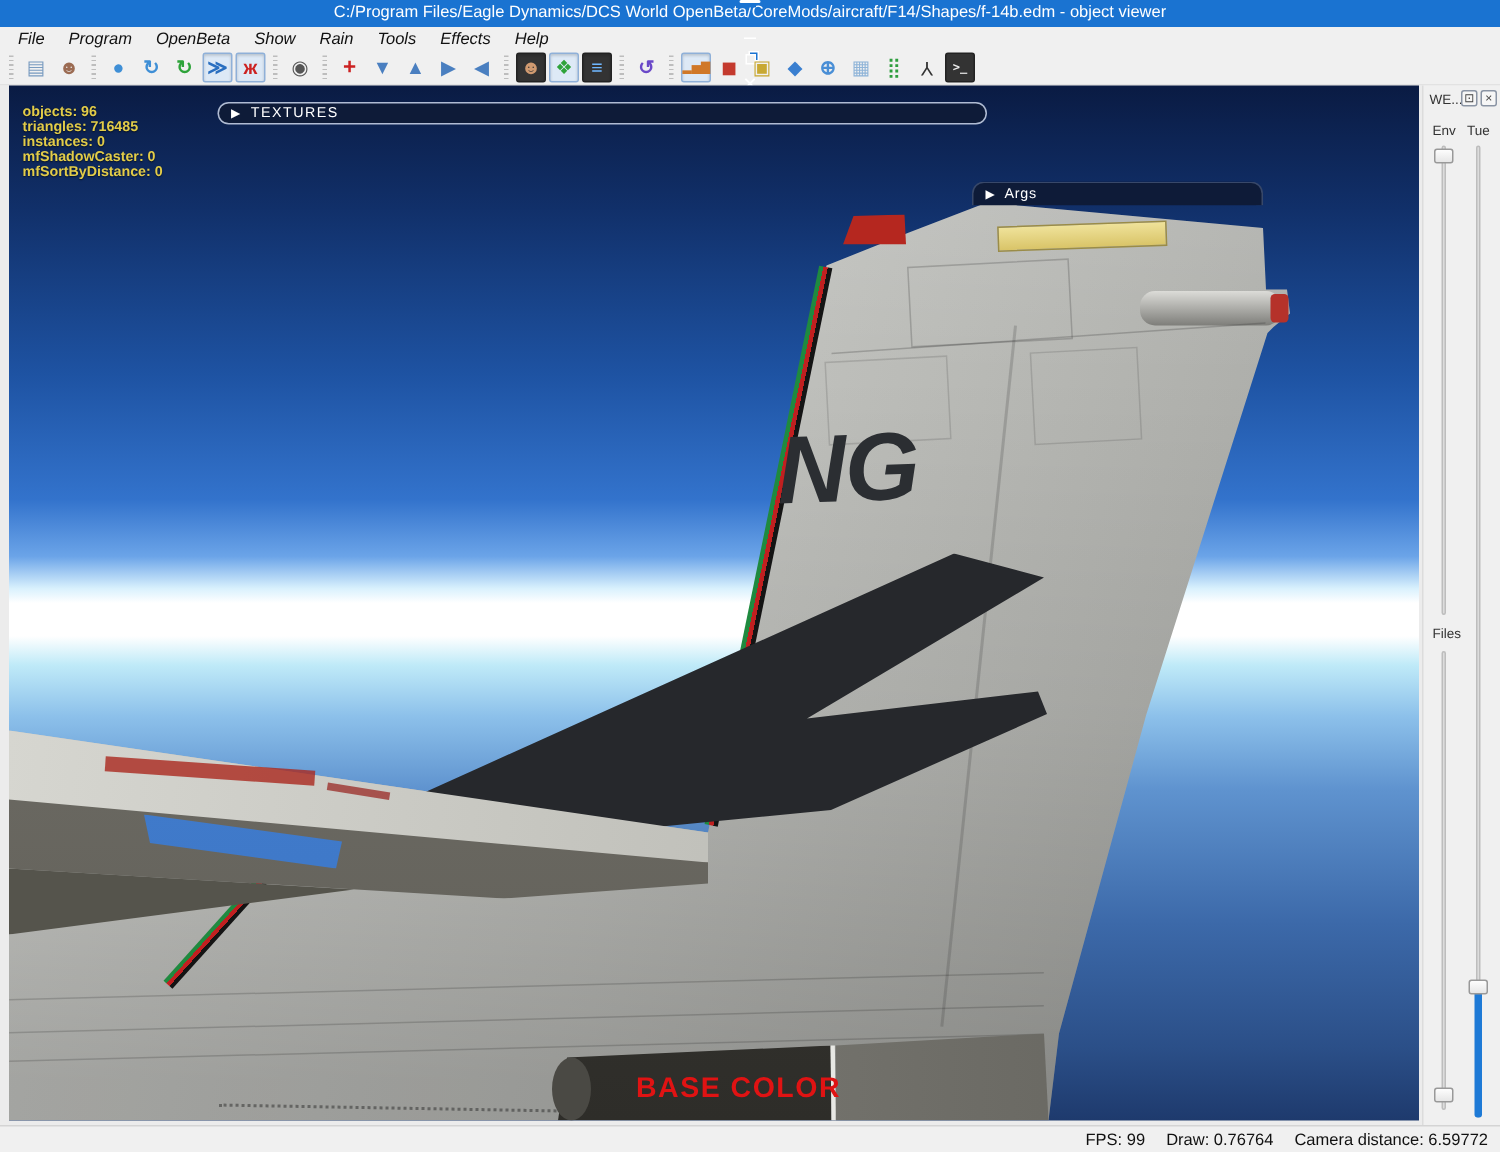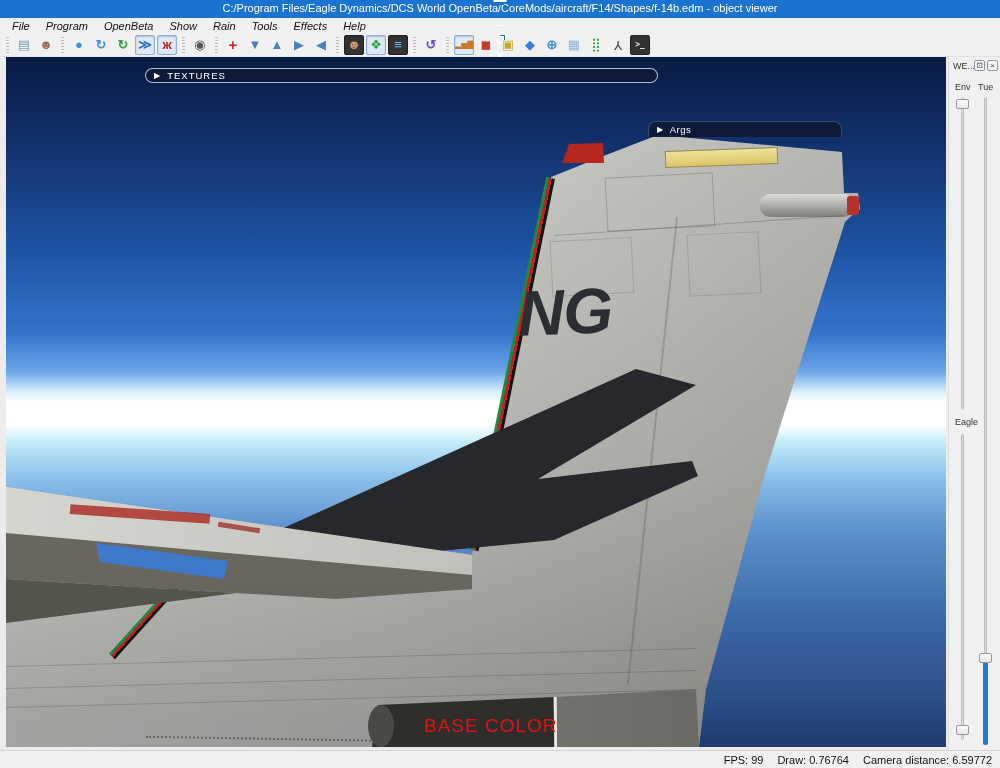--- a/index.html
+++ b/index.html
@@ -98,21 +98,21 @@
 
   .fus-line { position:absolute; width:690px; height:1px; background:rgba(0,0,0,.16); transform:rotate(-1.5deg); }
   .rivet-line { position:absolute; left:140px; top:682px; width:380px; border-top:2px dotted rgba(30,30,30,.45); transform:rotate(1deg); }
 
   .nozzle { clip-path:polygon(372px 648px,548px 640px,548px 690px,366px 690px);
     background:linear-gradient(180deg,#5a5850,#3b3a35 40%,#2e2d29); }
   .nozzle-cap { position:absolute; left:362px; top:648px; width:26px; height:42px; border-radius:50%; background:#4a4944; }
   .nozzle-line { position:absolute; left:548px; top:640px; width:3px; height:50px; background:#e8e8e4; transform:rotate(-1deg); }
   .aft-wedge { clip-path:polygon(551px 640px,690px 632px,693px 690px,551px 690px);
     background:linear-gradient(90deg,#8c8b85,#5f5e58); }
-  .base-color { position:absolute; left:418px; top:658px; width:220px; font-size:19px; font-weight:normal;
+  .base-color { position:absolute; left:418px; top:658px; width:220px; font-size:19px; font-weight:bold;
     color:var(--base-red,#e01313); letter-spacing:1px; }
 
   
   .side-panel { width:52px; position:relative; background:#f0f0f0; border-left:1px solid #dcdcdc; font-size:9px; color:#333; }
   .sp-title { position:absolute; left:4px; top:4px; }
   .sp-btn { position:absolute; top:3px; width:11px; height:11px; border:1px solid #8a94a4; background:#f6f6f6;
     font-size:8px; line-height:9px; text-align:center; color:#444; border-radius:2px; }
   .sp-float { left:25px; } .sp-close { left:38px; }
   .sp-lbl { position:absolute; }
   .lbl-env { left:6px; top:25px; } .lbl-sun { left:29px; top:25px; } .lbl-rain { left:6px; top:360px; }
@@ -185,20 +185,27 @@
   <button class="tbtn" style="color:#8fb4d8" title="grid">▦</button>
   <button class="tbtn" style="color:#2e9e3e" title="dot-grid">⣿</button>
   <button class="tbtn"><span class="flip" style="color:#333">Y</span></button>
   <button class="tbtn dark mono" style="color:#eee" title="console">&gt;_</button>
 </div>
 
 <div class="main">
   <div class="vframe">
     <div class="viewport">
 
+      <div class="stats">
+        <div>objects: 96</div>
+        <div>triangles: 716485</div>
+        <div>instances: 0</div>
+        <div>mfShadowCaster: 0</div>
+        <div>mfSortByDistance: 0</div>
+      </div>
 
       <div class="collapse-bar bar-textures">
         <span class="tri">▶</span>
         <span>TEXTURES</span>
       </div>
 
       <div class="model">
         <div class="layer airframe"></div>
         <div class="layer shade1"></div>
         <div class="layer red-tip"></div>
@@ -241,21 +248,21 @@
 
   <aside class="side-panel">
     <span class="sp-title">WE...</span>
     <button class="sp-btn sp-float">⊡</button>
     <button class="sp-btn sp-close">×</button>
     <span class="sp-lbl lbl-env">Env</span>
     <span class="sp-lbl lbl-sun">Tue</span>
     <div class="track tr-env"></div>
     <div class="track tr-sun"></div>
     <div class="sun-fill"></div>
-    <span class="sp-lbl lbl-rain">Eagle</span>
+    <span class="sp-lbl lbl-rain">Files</span>
     <div class="track tr-rain"></div>
     <div class="thumb th-env"></div>
     <div class="thumb th-sun"></div>
     <div class="thumb th-rain"></div>
   </aside>
 </div>
 
 <div class="statusbar">
   <span>FPS: 99</span>
   <span>Draw: 0.76764</span>

